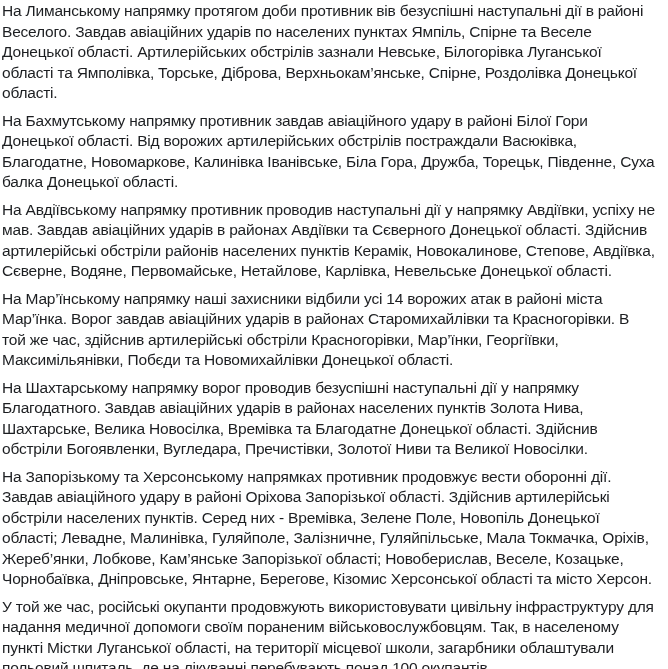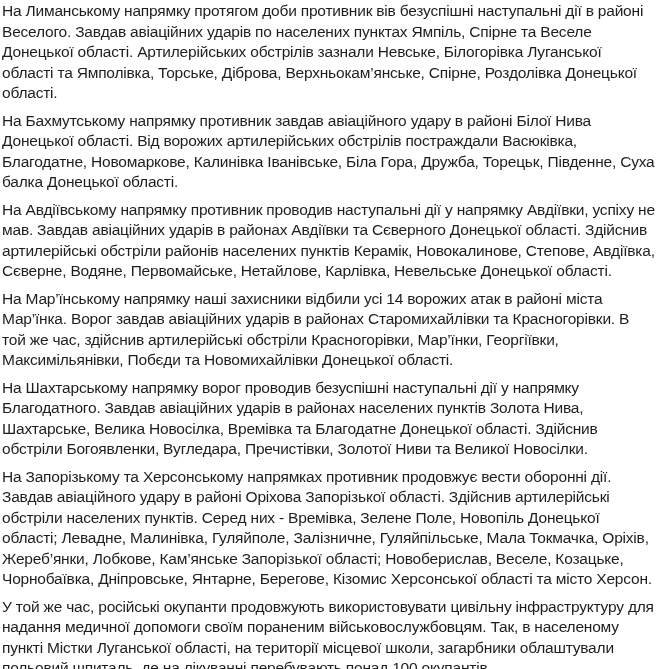--- a/index.html
+++ b/index.html
@@ -33,19 +33,19 @@
   }
   .post-body p:last-child {
     margin-bottom: 0;
   }
 </style>
 </head>
 <body>
 
 <div class="post-body">
   <p>На Лиманському напрямку протягом доби противник вів безуспішні наступальні дії в районі Веселого. Завдав авіаційних ударів по населених пунктах Ямпіль, Спірне та Веселе Донецької області. Артилерійських обстрілів зазнали Невське, Білогорівка Луганської області та Ямполівка, Торське, Діброва, Верхньокам’янське, Спірне, Роздолівка Донецької області.</p>
-  <p>На Бахмутському напрямку противник завдав авіаційного удару в районі Білої Нива Донецької області. Від ворожих артилерійських обстрілів постраждали Васюківка, Благодатне, Новомаркове, Калинівка Іванівське, Біла Гора, Дружба, Торецьк, Південне, Суха балка Донецької області.</p>
+  <p>На Бахмутському напрямку противник завдав авіаційного удару в районі Білої Гори Донецької області. Від ворожих артилерійських обстрілів постраждали Васюківка, Благодатне, Новомаркове, Калинівка Іванівське, Біла Гора, Дружба, Торецьк, Південне, Суха балка Донецької області.</p>
   <p>На Авдіївському напрямку противник проводив наступальні дії у напрямку Авдіївки, успіху не мав. Завдав авіаційних ударів в районах Авдіївки та Сєверного Донецької області. Здійснив артилерійські обстріли районів населених пунктів Керамік, Новокалинове, Степове, Авдіївка, Сєверне, Водяне, Первомайське, Нетайлове, Карлівка, Невельське Донецької області.</p>
   <p>На Мар’їнському напрямку наші захисники відбили усі 14 ворожих атак в районі міста Мар’їнка. Ворог завдав авіаційних ударів в районах Старомихайлівки та Красногорівки. В той же час, здійснив артилерійські обстріли Красногорівки, Мар’їнки, Георгіївки, Максимільянівки, Побєди та Новомихайлівки Донецької області.</p>
   <p>На Шахтарському напрямку ворог проводив безуспішні наступальні дії у напрямку Благодатного. Завдав авіаційних ударів в районах населених пунктів Золота Нива, Шахтарське, Велика Новосілка, Времівка та Благодатне Донецької області. Здійснив обстріли Богоявленки, Вугледара, Пречистівки, Золотої Ниви та Великої Новосілки.</p>
   <p>На Запорізькому та Херсонському напрямках противник продовжує вести оборонні дії. Завдав авіаційного удару в районі Оріхова Запорізької області. Здійснив артилерійські обстріли населених пунктів. Серед них - Времівка, Зелене Поле, Новопіль Донецької області; Левадне, Малинівка, Гуляйполе, Залізничне, Гуляйпільське, Мала Токмачка, Оріхів, Жереб’янки, Лобкове, Кам’янське Запорізької області; Новоберислав, Веселе, Козацьке, Чорнобаївка, Дніпровське, Янтарне, Берегове, Кізомис Херсонської області та місто Херсон.</p>
   <p>У той же час, російські окупанти продовжують використовувати цивільну інфраструктуру для надання медичної допомоги своїм пораненим військовослужбовцям. Так, в населеному пункті Містки Луганської області, на території місцевої школи, загарбники облаштували польовий шпиталь, де на лікуванні перебувають понад 100 окупантів.</p>
 </div>
 
 </body></html>

